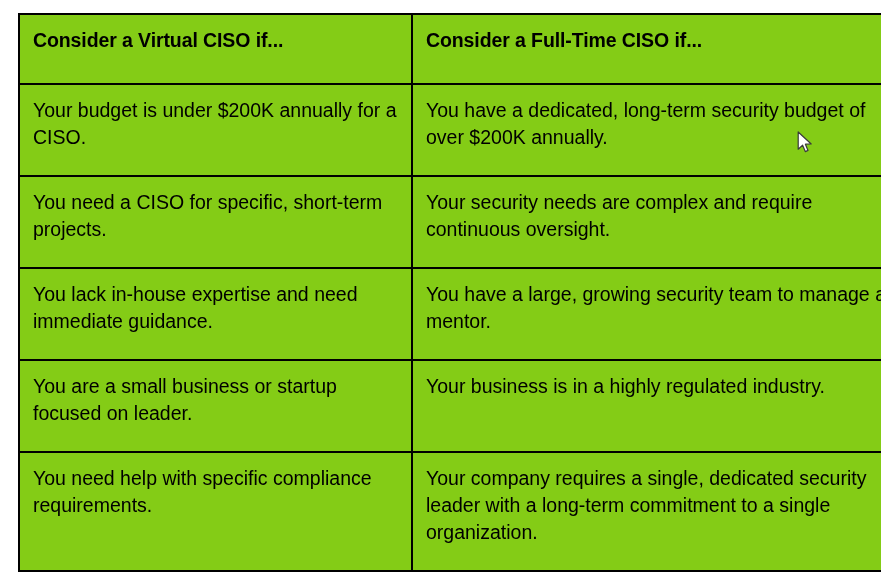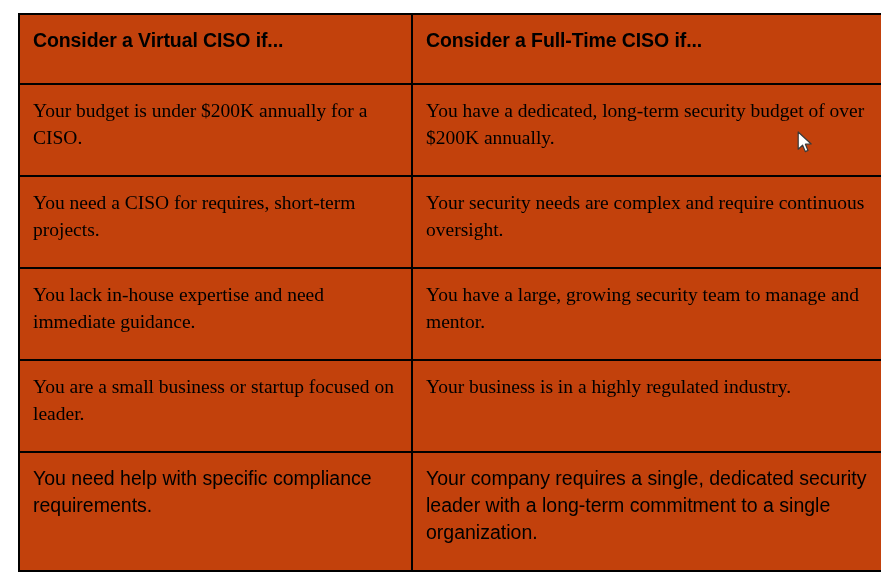--- a/index.html
+++ b/index.html
@@ -34,32 +34,32 @@
   .comparison-table td,
   .comparison-table th {
     border: 2px solid #000000;
     vertical-align: top;
     text-align: left;
     padding: 12px 12px 12px 13px;
     font-size: 19.5px;
     line-height: 27px;
     font-weight: normal;
     color: #000000;
-    background: #c2410c;
+    background: #84cc16;
   }
   .comparison-table th {
     font-weight: bold;
     font-size: 19.5px;
     letter-spacing: -0.1px;
   }
   .col-left  { width: 366px; }
   .col-right { width: 482px; }
 
   .row-header td, .row-header th { height: 44px; }
-  .row-2lines td { height: 66px; font-family: Liberation Serif, serif; }
+  .row-2lines td { height: 66px; }
   .row-3lines td { height: 93px; margin-top: 36px; }
 
   .cell-text {
     display: block;
     white-space: normal;
   }
 
   
   #cursor {
     position: absolute;
@@ -92,21 +92,21 @@
         <td class="col-left">
           <span class="cell-text">Your budget is under $200K annually for a CISO.</span>
         </td>
         <td class="col-right">
           <span class="cell-text">You have a dedicated, long-term security budget of over $200K annually.</span>
         </td>
       </tr>
 
       <tr class="row-2lines">
         <td class="col-left">
-          <span class="cell-text">You need a CISO for requires, short-term projects.</span>
+          <span class="cell-text">You need a CISO for specific, short-term projects.</span>
         </td>
         <td class="col-right">
           <span class="cell-text">Your security needs are complex and require continuous oversight.</span>
         </td>
       </tr>
 
       <tr class="row-2lines">
         <td class="col-left">
           <span class="cell-text">You lack in-house expertise and need immediate guidance.</span>
         </td>

